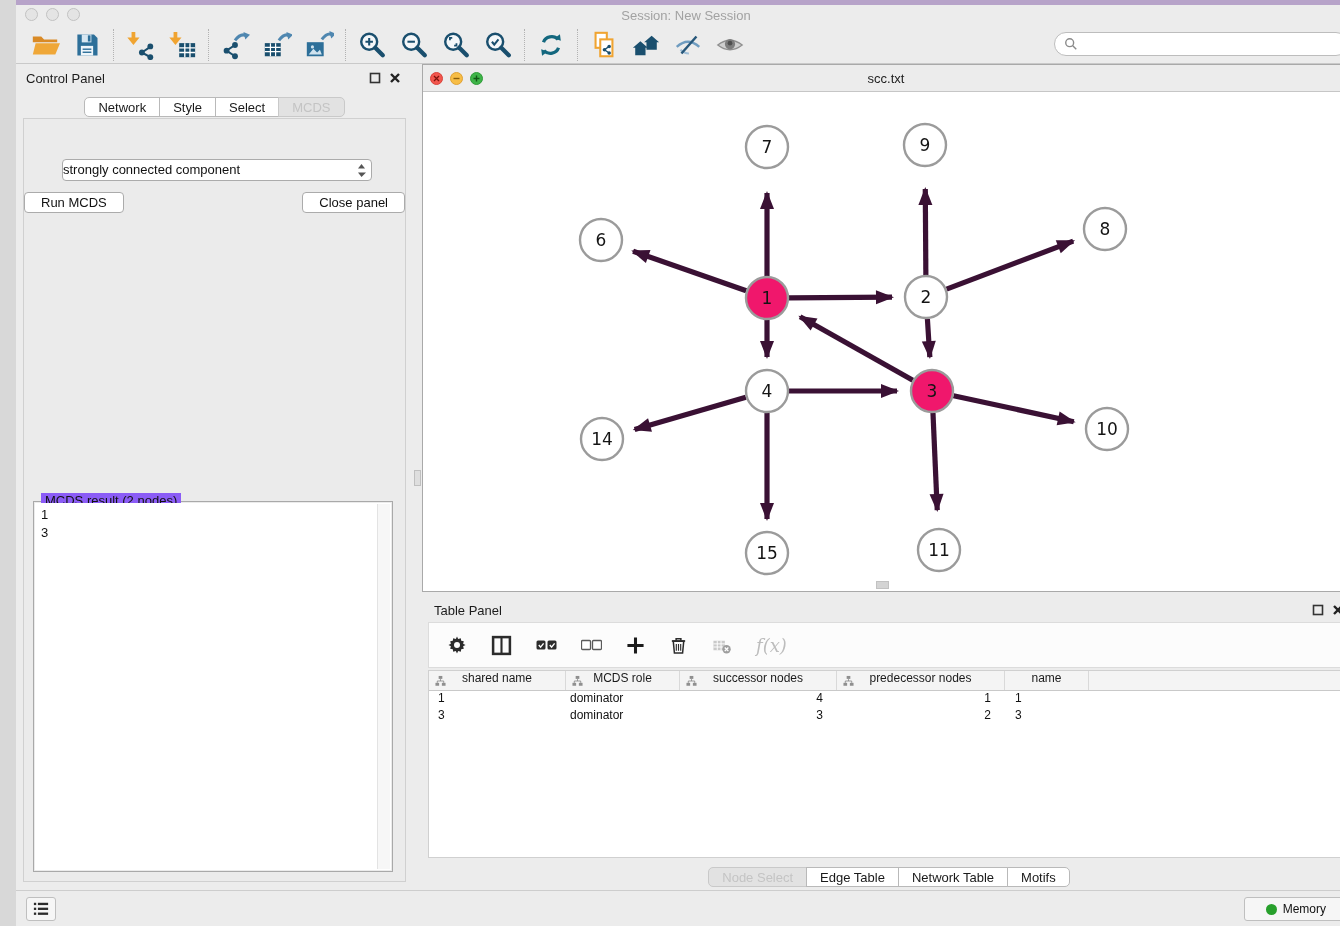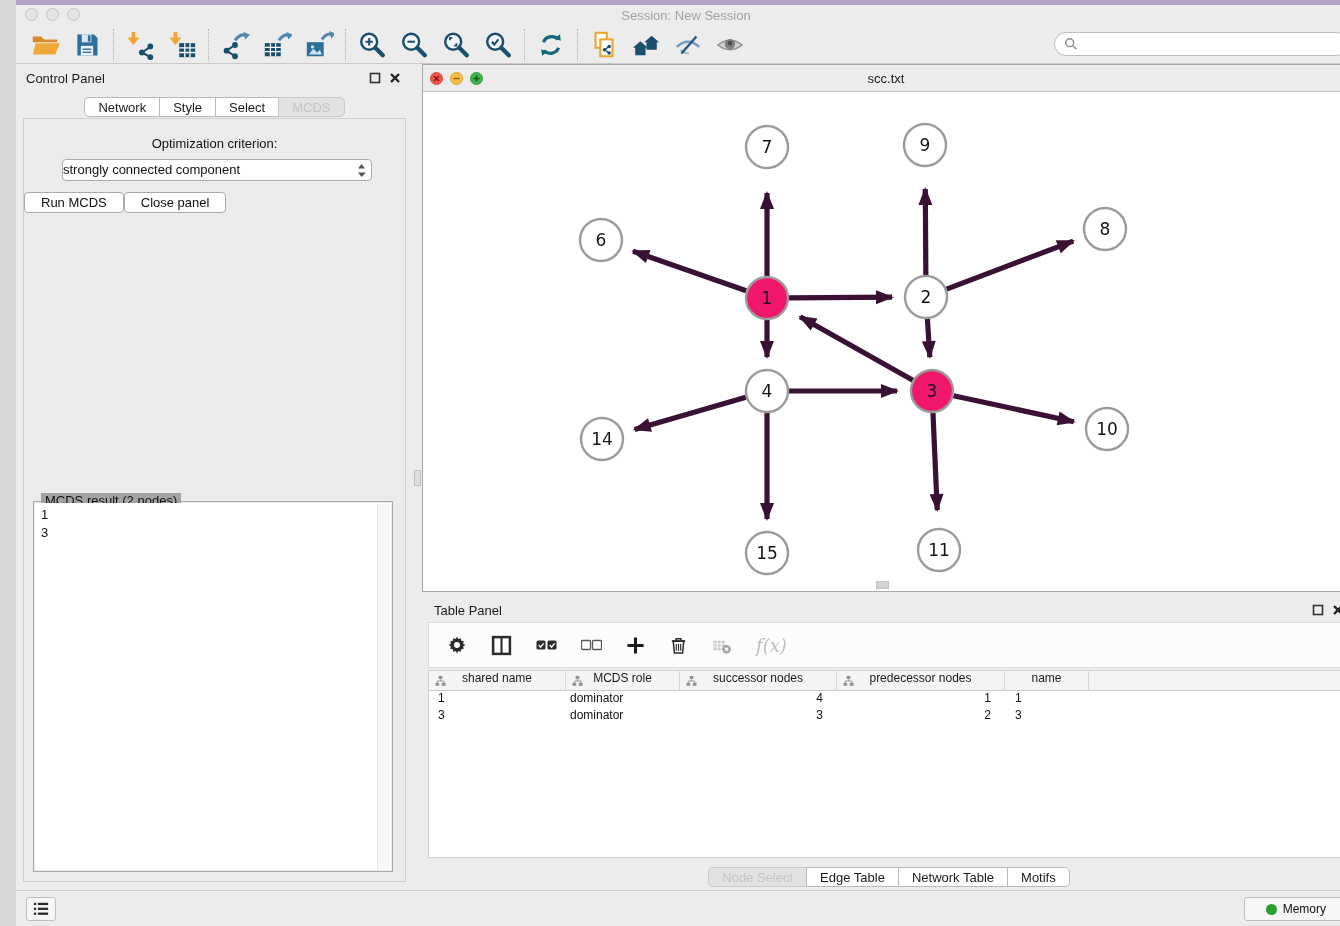--- a/index.html
+++ b/index.html
@@ -26,24 +26,24 @@
   .panel-ctrls { position:absolute; right:12px; top:8px; display:flex; gap:8px; align-items:center; }
   .cp-tabs { position:absolute; left:0; right:0; top:33px; display:flex; justify-content:center; }
   .tab { height:20px; line-height:19px; padding:0 13px; background:#fff; border:1px solid #b9b9b9; font-size:13px; color:#1a1a1a; margin-left:-1px; }
   .tab.first { border-radius:5px 0 0 5px; margin-left:0; }
   .tab.last { border-radius:0 5px 5px 0; }
   .tab.active-disabled { background:#e2e2e2; color:#c4c4c4; border-color:#c9c9c9; }
   .cp-box { position:absolute; left:7px; right:7px; top:54px; bottom:8px; border:1px solid #d0d0d0; background:#ebebeb; }
   .opt-label { position:absolute; left:0; right:0; top:17px; text-align:center; font-size:13px; color:#111; }
   .criterion { position:absolute; left:38px; top:40px; width:310px; height:22px; background:#fff; border:1px solid #ababab; border-radius:4px; font-size:13px; line-height:20px; color:#111; }
   .criterion .stepper { position:absolute; right:5px; top:3px; }
-  .btn-row { position:absolute; left:0; right:0; top:73px; display:flex; justify-content:flex-start; }
+  .btn-row { position:absolute; left:0; right:0; top:73px; display:flex; justify-content:space-between; }
   .btn { height:21px; line-height:19px; background:#fff; border:1px solid #ababab; border-radius:4px; font-size:13px; padding:0 16px; color:#111; }
   .result-group { position:absolute; left:9px; right:12px; top:382px; bottom:9px; border:1px solid #a9a9a9; }
-  .result-title { position:absolute; left:7px; top:-9px; background:#a3a3a3; padding:0 4px; font-size:13px; color:#111; }
+  .result-title { position:absolute; left:7px; top:-9px; background:#8b5cf6; padding:0 4px; font-size:13px; color:#111; }
   .result-text { position:absolute; left:1px; right:1px; top:1px; bottom:1px; background:#fff; font-size:13px; color:#111; padding:3px 0 0 6px; line-height:18px; }
   .result-scroll { position:absolute; right:1px; top:1px; bottom:1px; width:13px; background:#f7f7f7; border-left:1px solid #e3e3e3; }
 
   .v-splitter { position:absolute; left:397px; top:64px; width:9px; height:826px; background:#ececec; }
   .v-splitter .grip { position:absolute; left:1px; top:406px; width:7px; height:16px; background:#dedede; border:1px solid #bfbfbf; }
 
   
   .network-window { position:absolute; left:406px; top:64px; width:928px; height:528px; background:#fff; border:1px solid #a9a9a9; }
   .nw-titlebar { position:absolute; left:0; top:0; right:0; height:27px; background:#ececec; border-bottom:1px solid #c6c6c6; }
   .traffic-net { position:absolute; left:7px; top:7px; display:flex; gap:7px; }
@@ -247,21 +247,20 @@
           <path d="M2 2l8 8M10 2l-8 8" stroke="#222" stroke-width="2.4"></path>
         </svg>
     </div>
     <div class="cp-tabs">
       <span class="tab first">Network</span>
       <span class="tab">Style</span>
       <span class="tab">Select</span>
       <span class="tab last active-disabled">MCDS</span>
     </div>
     <div class="cp-box">
-      <div class="opt-label">Optimization criterion:</div>
       <div class="criterion">
         <span>strongly connected component</span>
         <span class="stepper"><svg width="9" height="15" viewBox="0 0 9 15">
               <path d="M4.5 1L8 5.5H1z" fill="#555"></path>
               <path d="M4.5 14L1 9.5h8z" fill="#555"></path>
             </svg></span>
       </div>
       <div class="btn-row">
         <button class="btn">Run MCDS</button>
         <button class="btn">Close panel</button>

